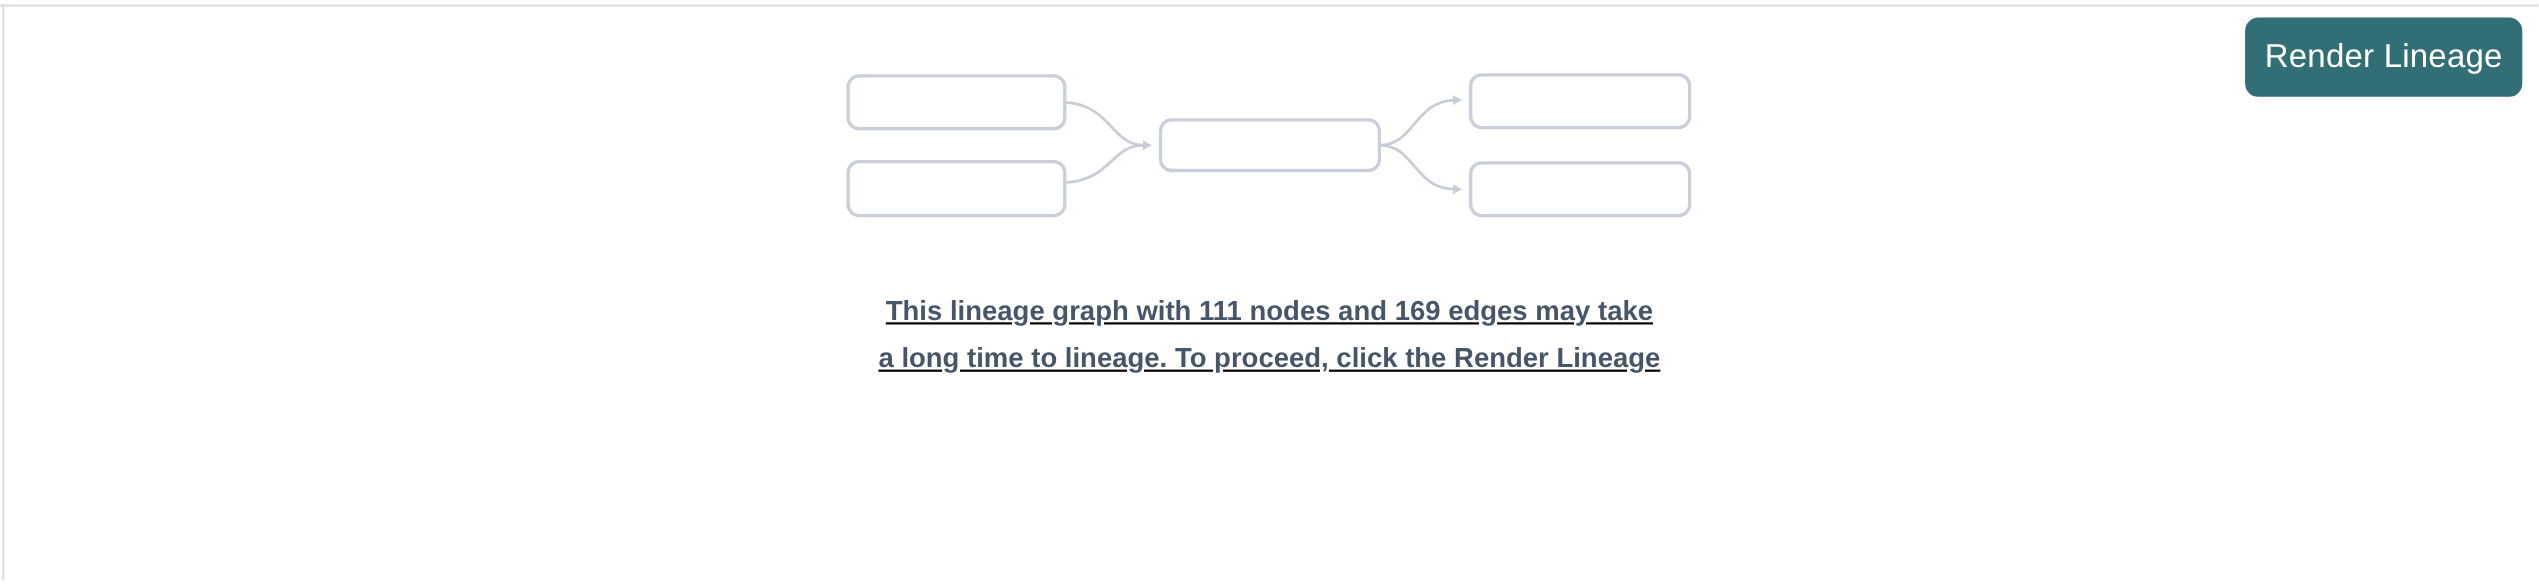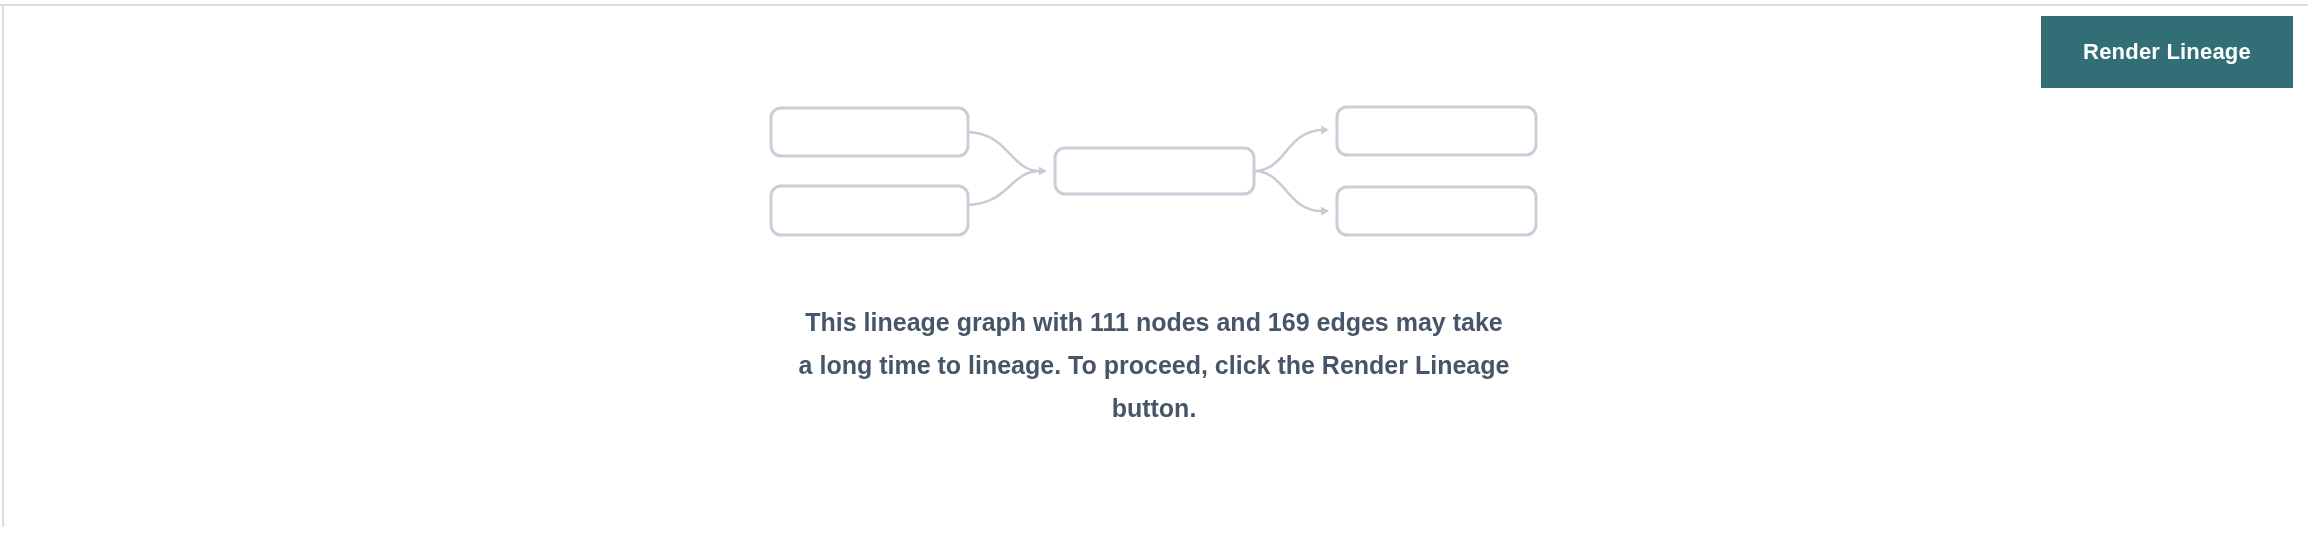--- a/index.html
+++ b/index.html
@@ -28,41 +28,42 @@
     height: 523px;
     background: var(--panel-border, #dcdde0);
   }
   .render-btn {
     position: absolute;
     top: 16px;
     right: 15px;
     width: 252px;
     height: 72px;
     border: none;
-    border-radius: 0;
+    border-radius: 12px;
     background: var(--accent, #316e75);
     color: #ffffff;
     font-family: "Liberation Sans", "DejaVu Sans", sans-serif;
-    font-size: 22px;
-    font-weight: 700;
+    font-size: 30px;
+    font-weight: 400;
     letter-spacing: 0.2px;
     cursor: pointer;
     display: flex;
     align-items: center;
     justify-content: center;
   }
   .empty-state {
     position: absolute;
     top: 0;
     left: 0;
     right: 0;
     display: flex;
     flex-direction: column;
     align-items: center;
-    padding-top: 101px;
+    padding-top: 62px;
+    text-decoration: underline;
   }
   .illustration {
     display: block;
     width: 780px;
     height: 140px;
   }
   .message {
     margin-top: 60px;
     width: 800px;
     text-align: center;
@@ -99,17 +100,16 @@
       <rect x="7" y="7" width="197" height="48" rx="10" fill="#ffffff" stroke="#c9ced8" stroke-width="3"></rect>
       <rect x="7" y="85" width="197" height="49" rx="10" fill="#ffffff" stroke="#c9ced8" stroke-width="3"></rect>
       <rect x="291" y="47" width="199" height="46" rx="10" fill="#ffffff" stroke="#c9ced8" stroke-width="3"></rect>
       <rect x="573" y="6" width="199" height="48" rx="10" fill="#ffffff" stroke="#c9ced8" stroke-width="3"></rect>
       <rect x="573" y="86" width="199" height="48" rx="10" fill="#ffffff" stroke="#c9ced8" stroke-width="3"></rect>
     </svg>
 
     <div class="message">
       <div>This lineage graph with 111 nodes and 169 edges may take</div>
       <div>a long time to lineage. To proceed, click the Render Lineage</div>
-      <div>button.</div>
     </div>
 
   </div>
 </div>
 
 </body></html>

